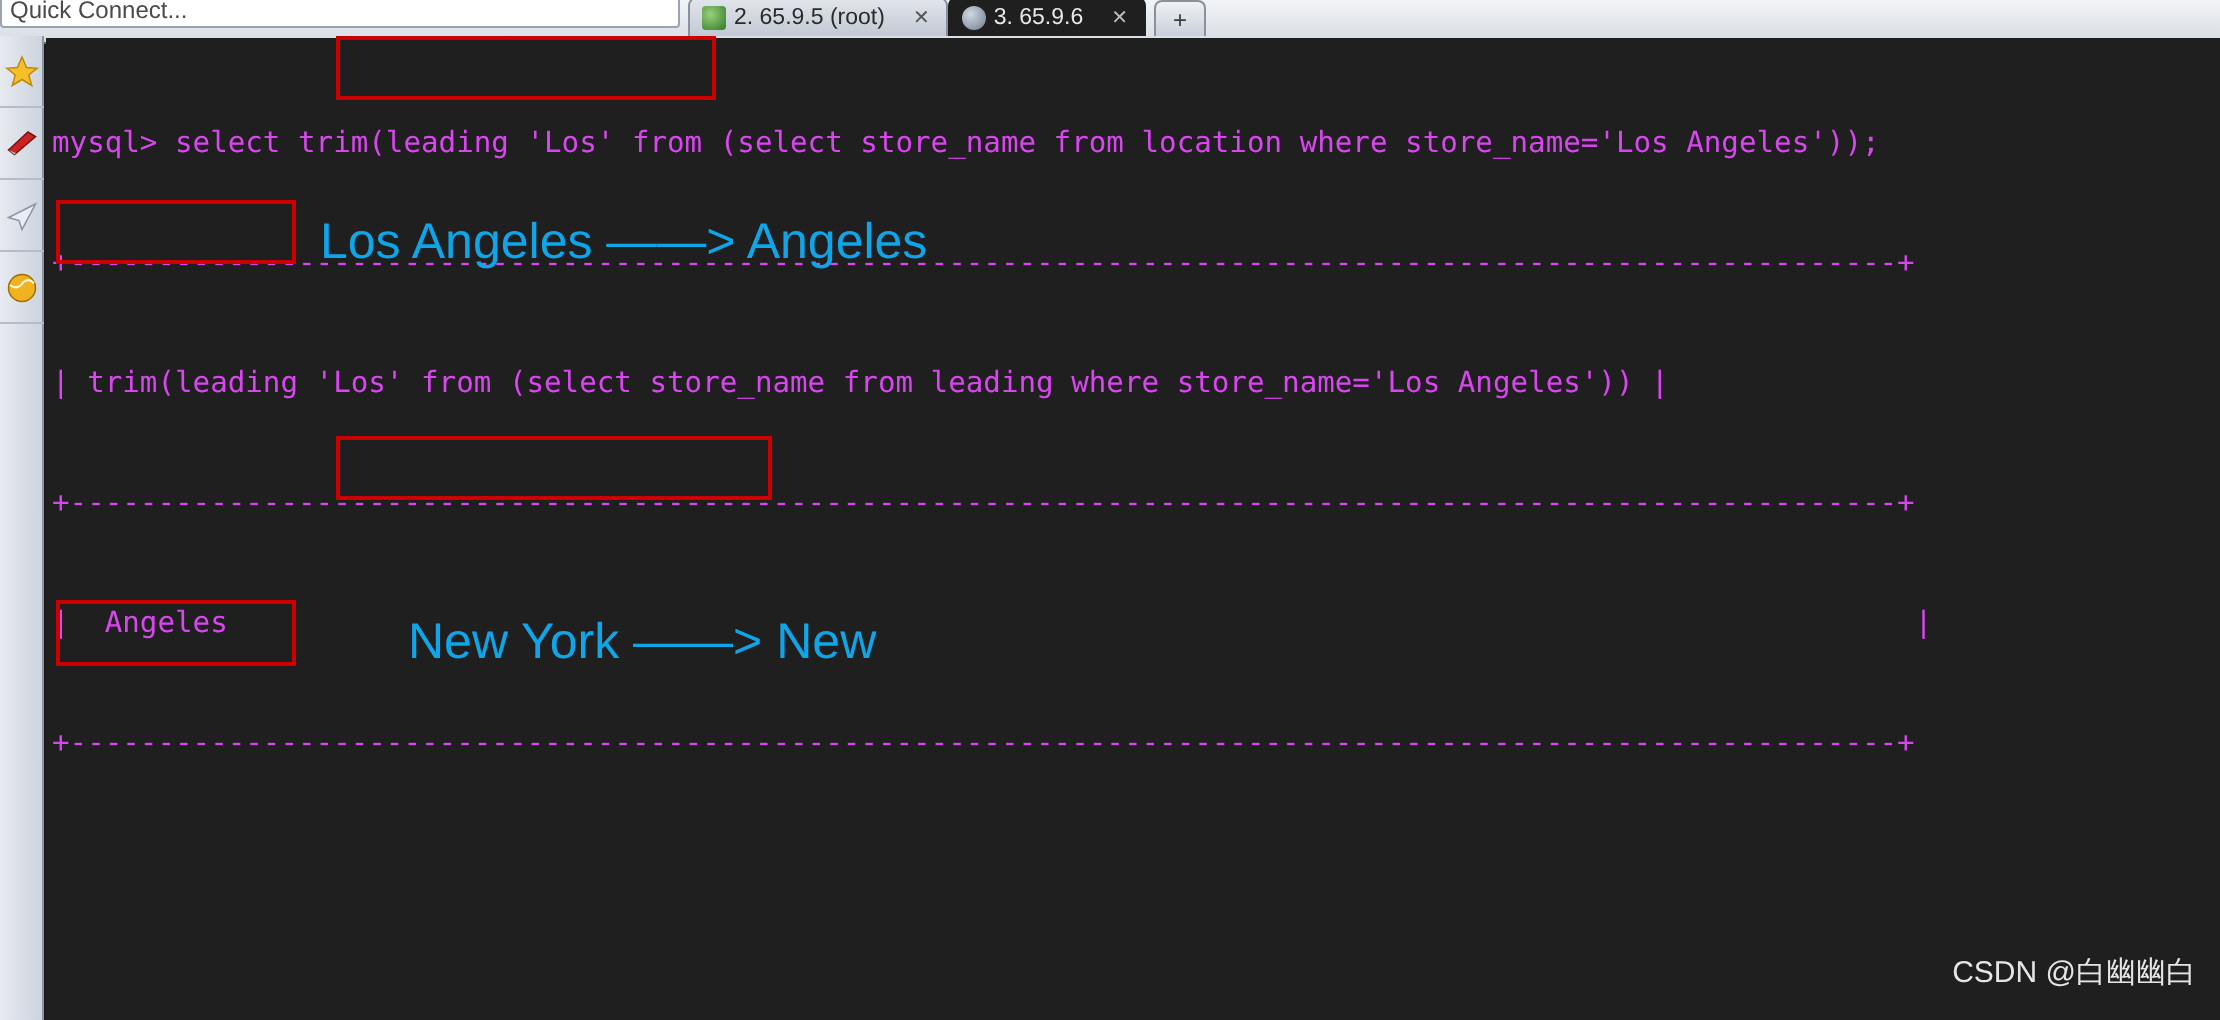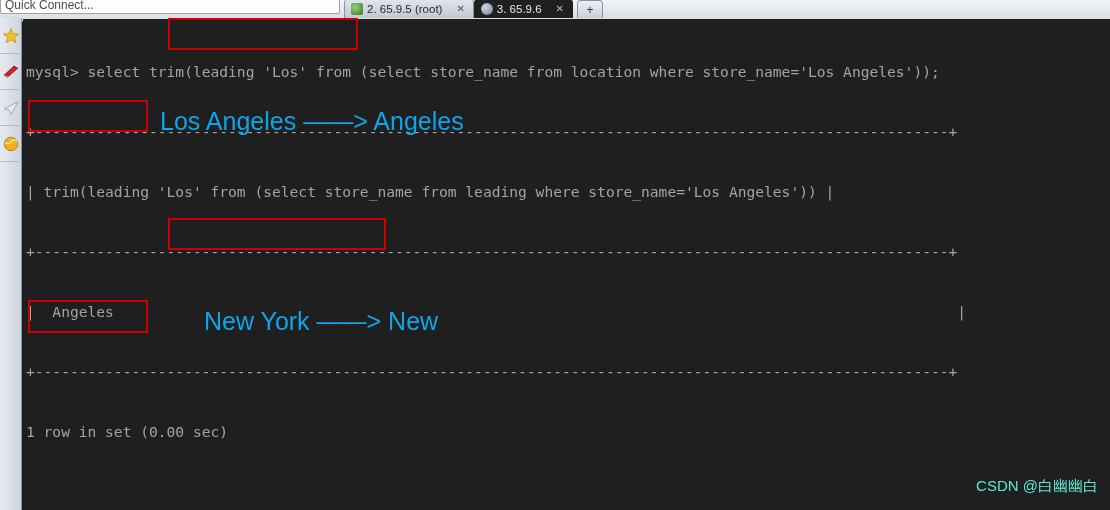--- a/index.html
+++ b/index.html
@@ -96,21 +96,21 @@
     display: flex; align-items: center; justify-content: center;
     position: relative;
   }
   .ico { width: 18px; height: 18px; display: block; }
 
   
   .terminal {
     position: absolute; left: 23px; top: 19px;
     width: 1087px; height: 491px;
     background: #1f1f1f;
-    color: #a3a3a3;
+    color: #d946ef;
     font-family: "DejaVu Sans Mono", "Liberation Mono", monospace;
     font-size: 14.6px;
     line-height: 20px;
     padding: 3px 0 0 3px;
     overflow: hidden;
     white-space: pre;
   }
   .tline { height: 20px; white-space: pre; letter-spacing: 0px; }
 
   
@@ -122,21 +122,21 @@
   .redtext {
     position: absolute;
     color: #0ea5e9;
     font-family: Liberation Sans, sans-serif;
     white-space: nowrap;
   }
 
   .watermark {
     position: absolute;
     right: 12px; bottom: 14px;
-    color: #5eead4;
+    color: #e5e5e5;
     font-family: "Liberation Sans", sans-serif;
     font-size: 15px;
   }
 </style>
 </head>
 <body>
 
 <div id="app">
 
   <div class="topbar">
@@ -182,21 +182,20 @@
     </div>
   </div>
 
   <div class="terminal">
     <div class="tline">mysql&gt; select trim(leading 'Los' from (select store_name from location where store_name='Los Angeles'));</div>
     <div class="tline">+--------------------------------------------------------------------------------------------------------+</div>
     <div class="tline">| trim(leading 'Los' from (select store_name from leading where store_name='Los Angeles')) |</div>
     <div class="tline">+--------------------------------------------------------------------------------------------------------+</div>
     <div class="tline">|  Angeles                                                                                                |</div>
     <div class="tline">+--------------------------------------------------------------------------------------------------------+</div>
-    <div class="tline">1 row in set (0.00 sec)</div>
     <div class="tline"></div>
     
     
     
     
     
     
     
     
     

